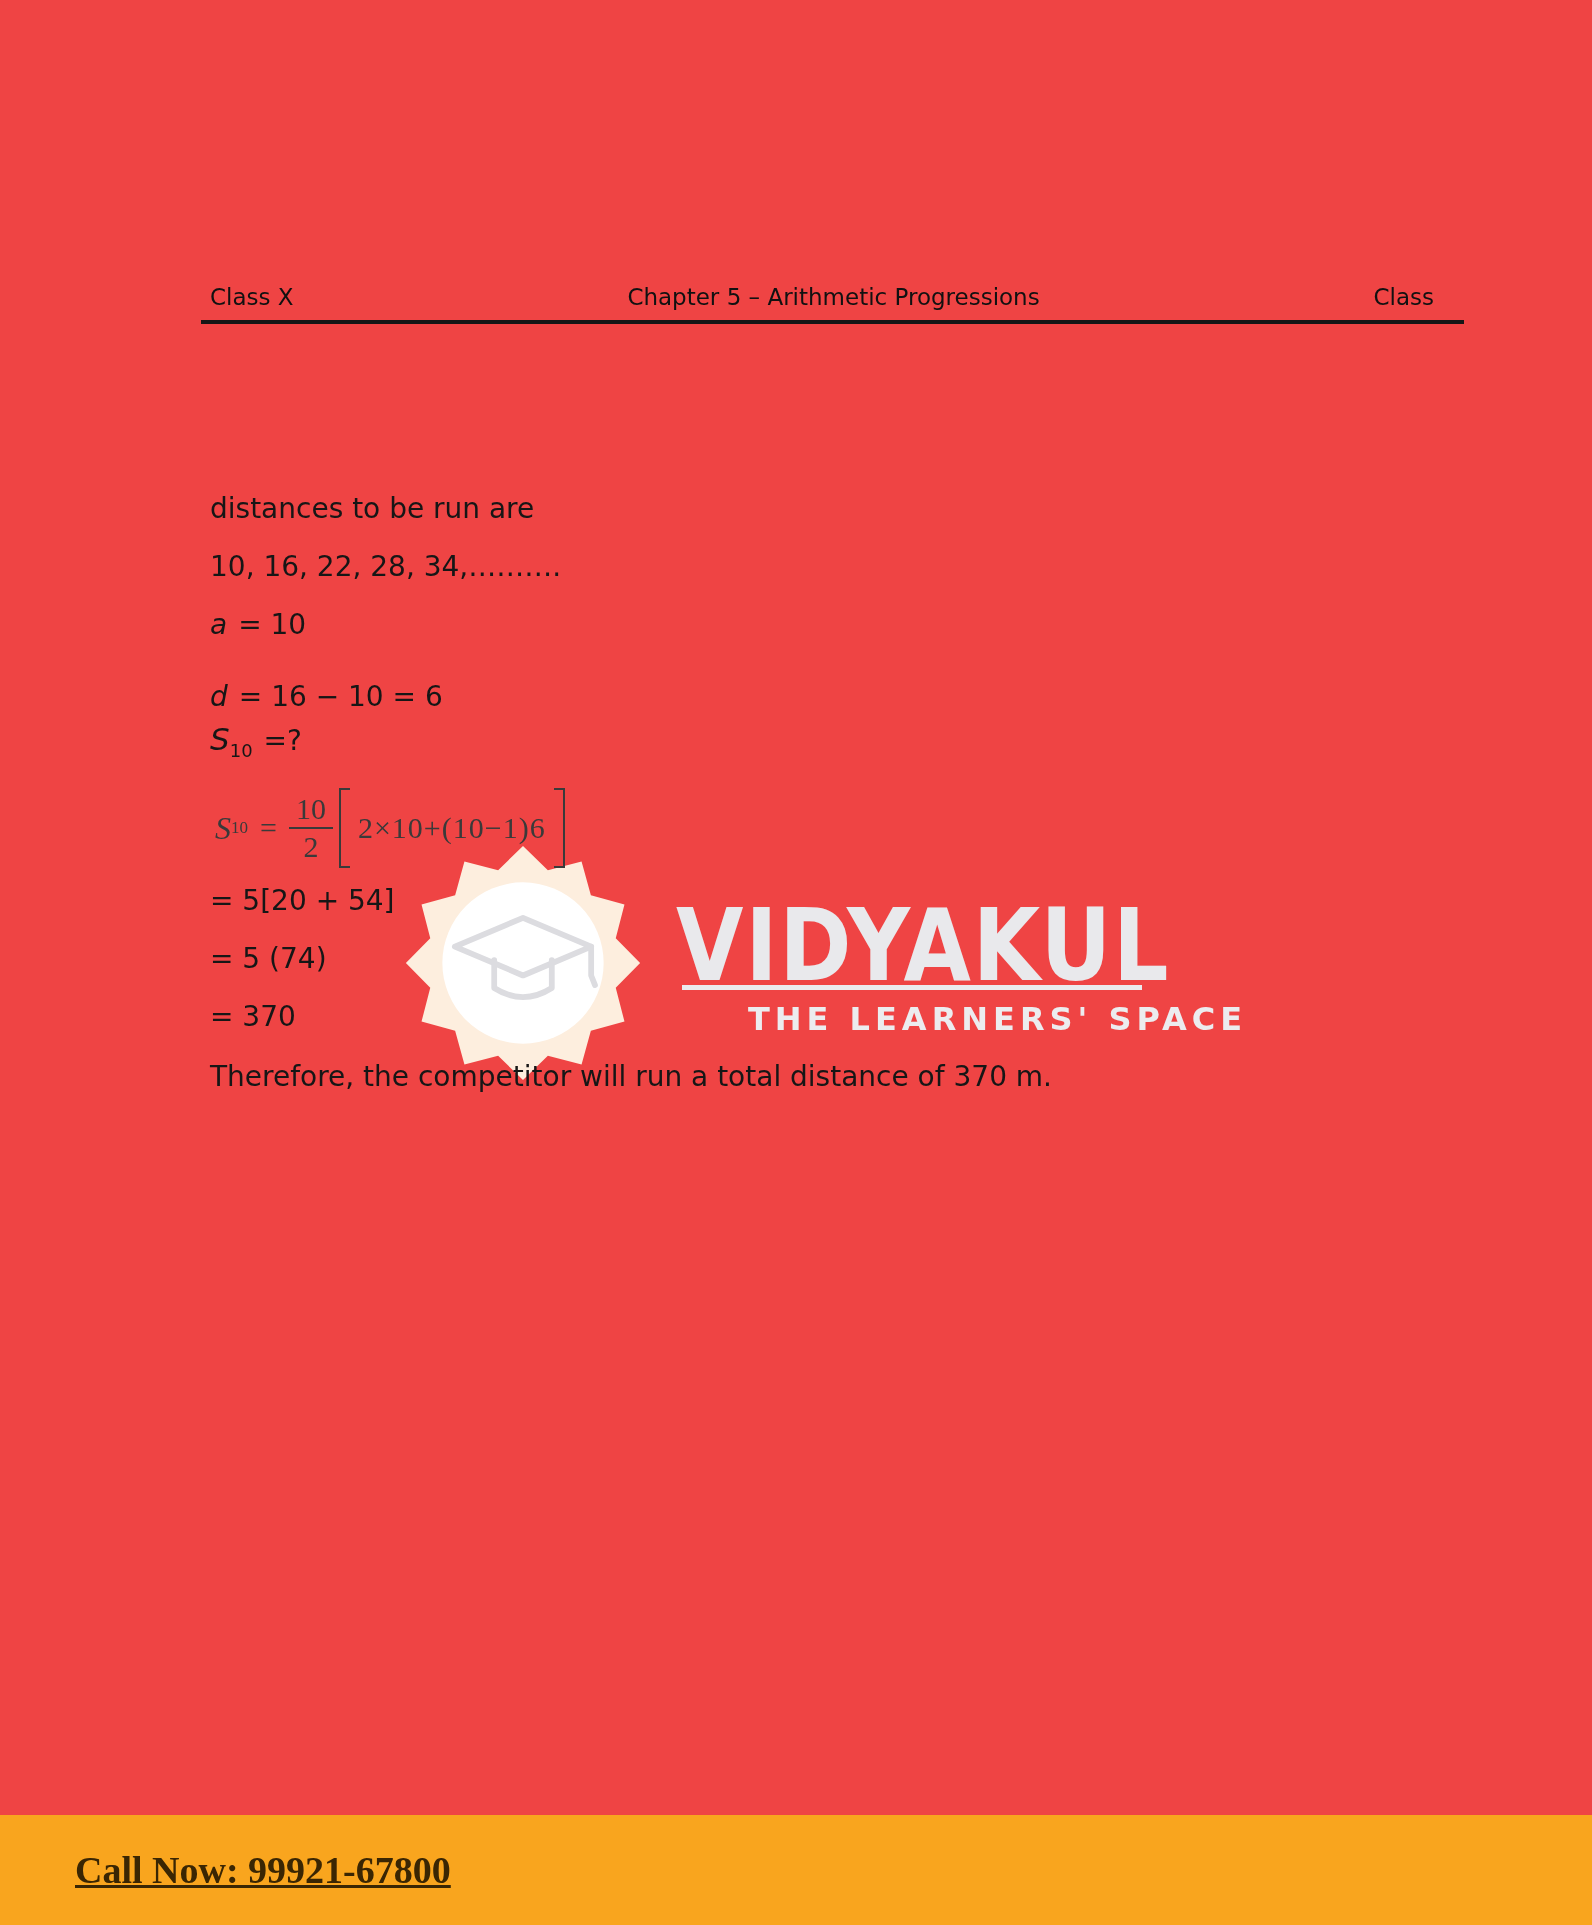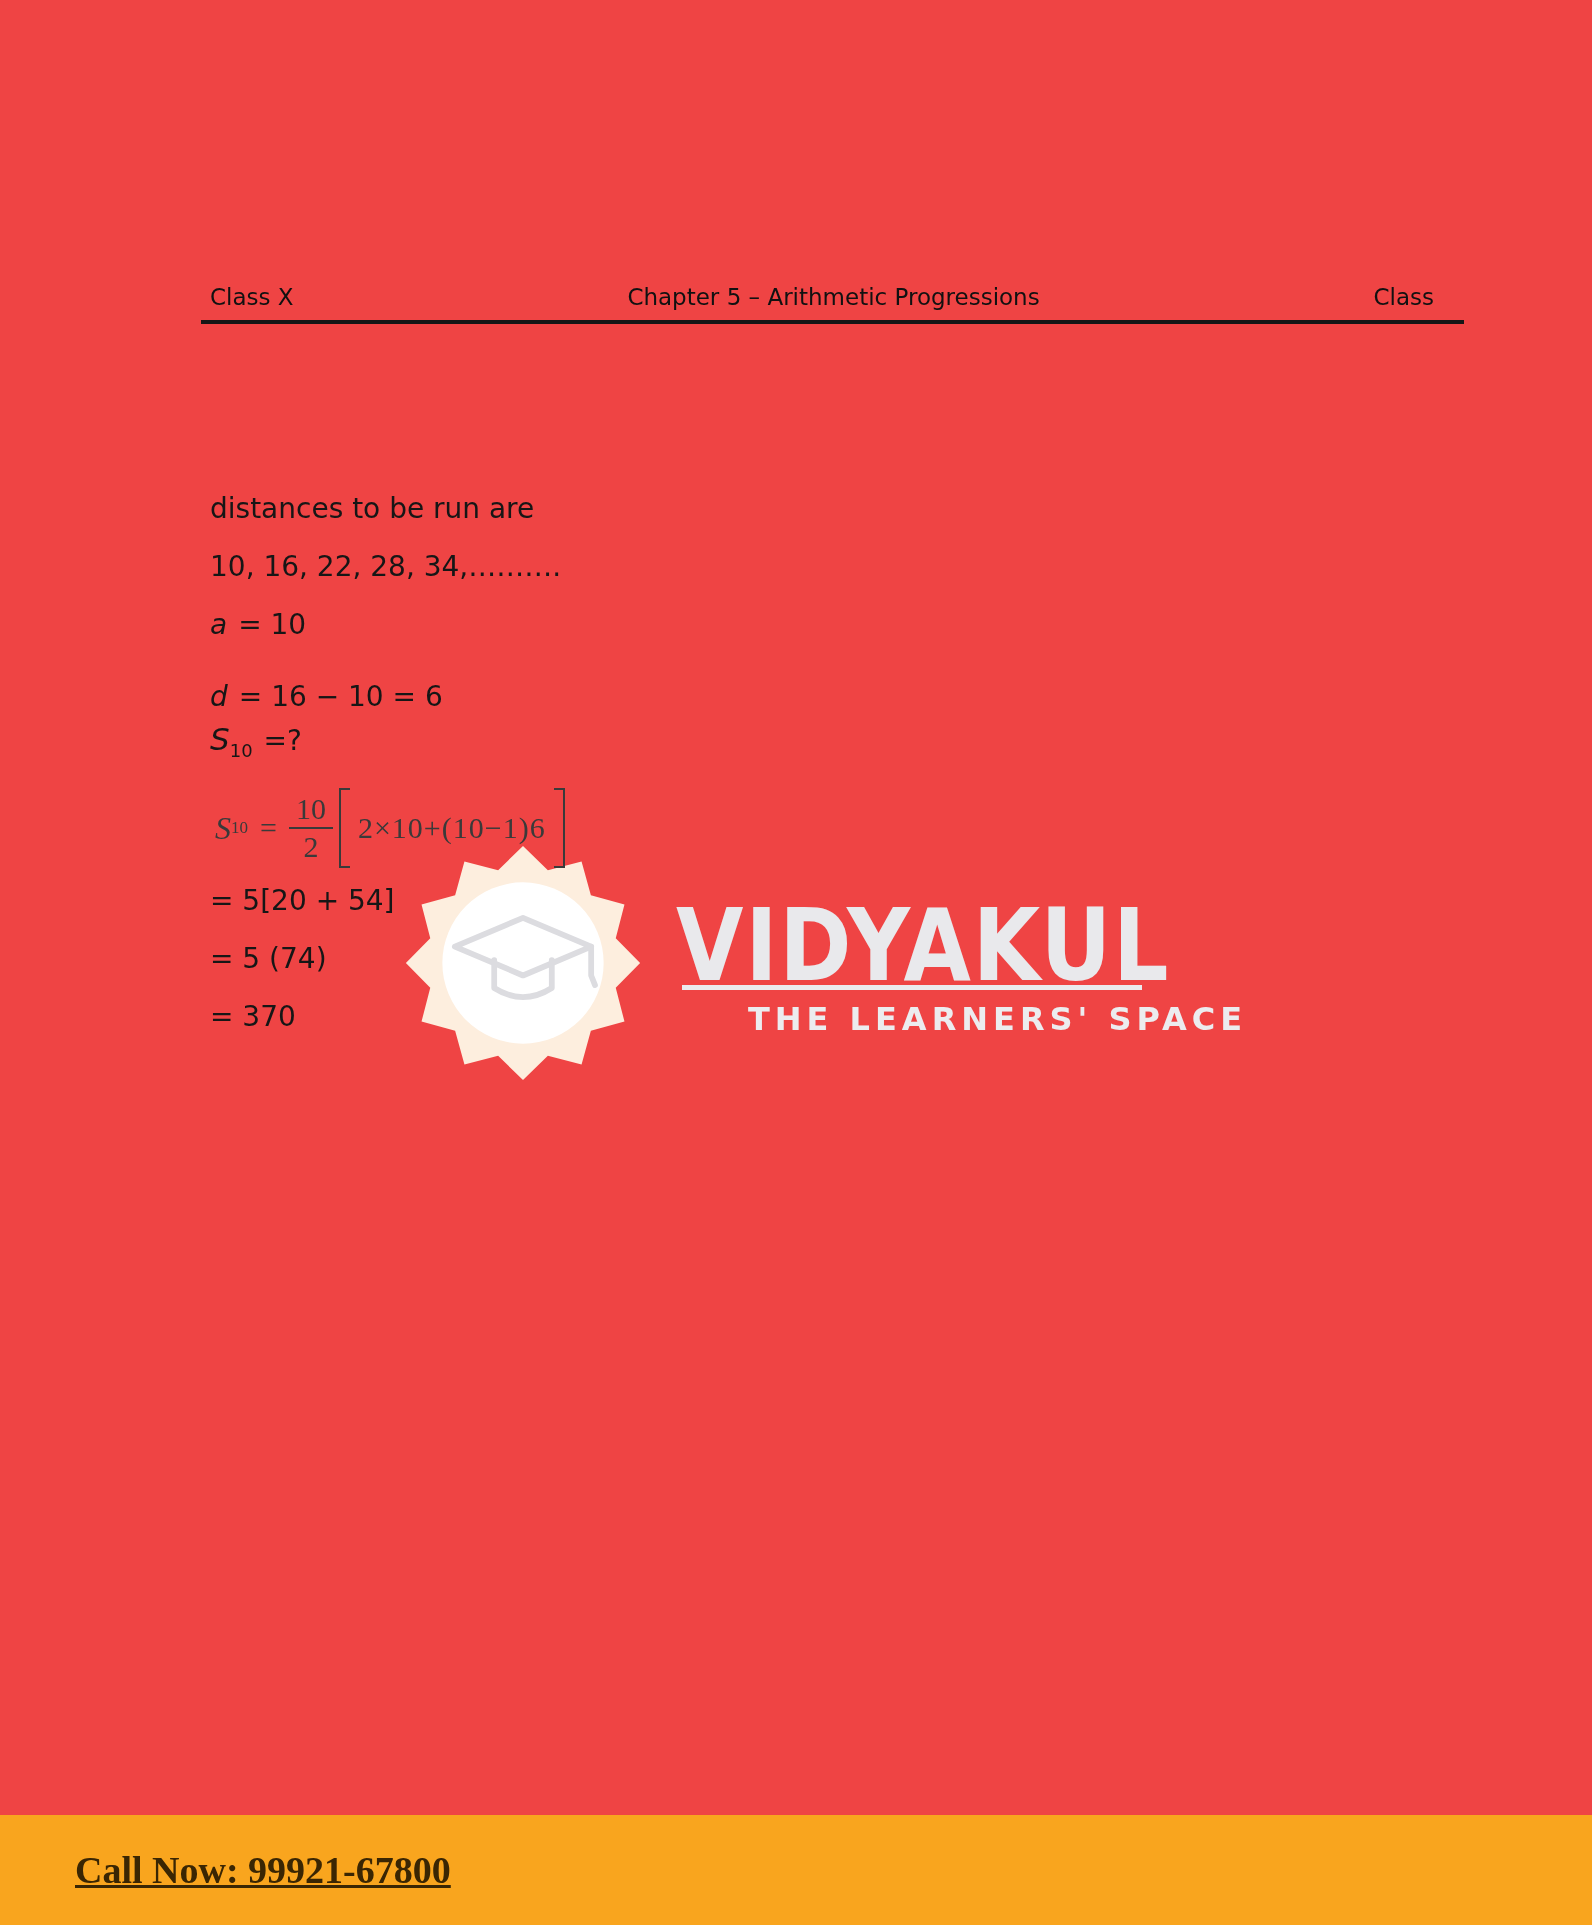--- a/index.html
+++ b/index.html
@@ -135,19 +135,20 @@
       </span>
       <span class="bracket left"></span>
       <span class="finner">2×10+(10−1)6</span>
       <span class="bracket right"></span>
     </div>
 
     <div class="tline" style="top:884px">= 5[20 + 54]</div>
     <div class="tline" style="top:942px">= 5 (74)</div>
     <div class="tline" style="top:1000px">= 370</div>
 
+    <div class="tline" style="top:1060px">Therefore, the competitor will run a total distance of 370 m.</div>
   </div>
 
   <div class="footer">
     <span>Call Now: 99921-67800</span>
   </div>
 
 </div>
 
 </body></html>

